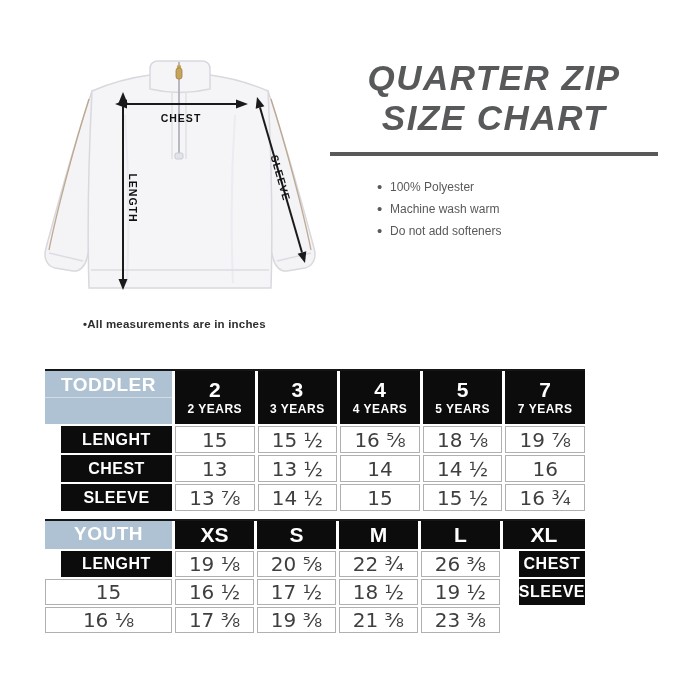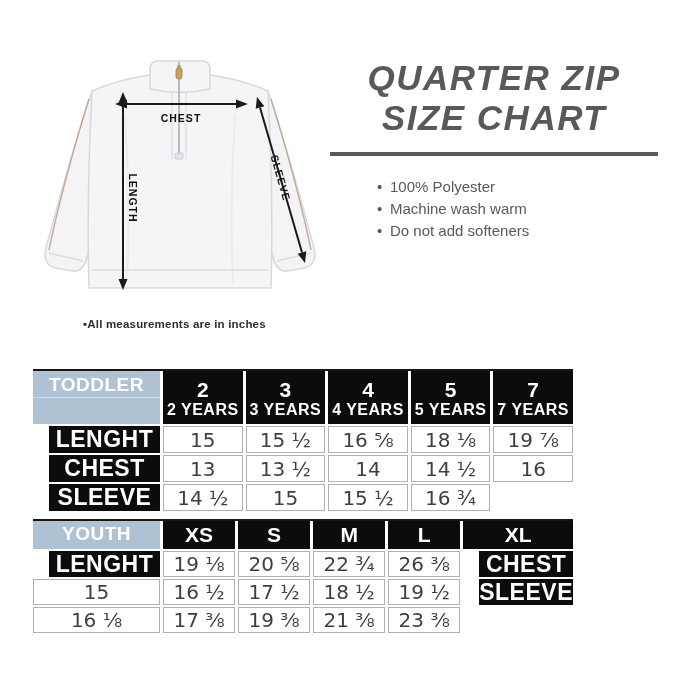--- a/index.html
+++ b/index.html
@@ -23,55 +23,55 @@
     text-align:center; color:#58595b; font-weight:bold;
     font-size:35px; line-height:40px; letter-spacing:1.5px;font-style:italic;
   }
   .title-rule { height:4px; background:#58595b; margin-top:14px; }
   .care-heading {
     margin-top:14px; text-align:center; color:#545559; font-weight:bold;
     font-size:23px; letter-spacing:.5px;
   }
   .care-list { margin-top:20px; padding-left:47px; list-style:none; }
   .care-list li {
-    position:relative; font-size:15px; line-height:22px; color:#58595b;
+    position:relative; font-size:12px; line-height:22px; color:#58595b;
     padding-left:13px;
   }
   .care-list li::before {
     content:"•"; position:absolute; left:0; top:0; color:#58595b; font-size:15px;
   }
 
   
   .size-table {
-    position:absolute; left:33px; width:540px;
+    position:absolute; left:45px; width:540px;
     display:grid; grid-template-columns:127px repeat(5, 1fr);
     column-gap:3px; row-gap:2px;
     border-top:2px solid #161616; background:#ffffff;
   }
   .tbl-toddler { top:369px; grid-template-rows:53px 27px 27px 27px; }
   .tbl-youth   { top:519px; grid-template-rows:28px 26px 26px 26px; }
 
   .group-cell { background:#aec2d4; display:flex; flex-direction:column; }
   .group-label {
     height:27px; line-height:27px; text-align:center; color:#ffffff;
     font-weight:bold; font-size:19px; letter-spacing:.5px;
     border-bottom:1px solid rgba(255,255,255,.45);
   }
   .tbl-youth .group-label { height:100%; line-height:26px; border-bottom:none; }
 
   .size-cell {
     background:#0c0c0c; color:#ffffff; display:flex; flex-direction:column;
     align-items:center; justify-content:center; text-align:center;
   }
   .size-num { font-weight:bold; font-size:21px; line-height:24px; }
-  .size-sub { font-weight:bold; font-size:16px; line-height:15px; letter-spacing:.5px; }
+  .size-sub { font-weight:bold; font-size:12px; line-height:15px; letter-spacing:.5px; }
   .tbl-youth .size-num { line-height:26px; }
 
   .label-cell {
-    background:#0c0c0c; color:#ffffff; font-weight:bold; font-size:23px;
+    background:#0c0c0c; color:#ffffff; font-weight:bold; font-size:16px;
     letter-spacing:.5px; display:flex; align-items:center; justify-content:center;margin-left:16px;
   }
   .data-cell {
     background:#ffffff; border:1px solid #b0b0b0; color:#3f3f3f;
     font-family:"DejaVu Sans", sans-serif; font-size:20px;
     display:flex; align-items:center; justify-content:center;
   }
 </style>
 </head>
 <body>
@@ -178,20 +178,21 @@
     <div class="data-cell">19 ⅞</div>
 
     <div class="label-cell">CHEST</div>
     <div class="data-cell">13</div>
     <div class="data-cell">13 ½</div>
     <div class="data-cell">14</div>
     <div class="data-cell">14 ½</div>
     <div class="data-cell">16</div>
 
     <div class="label-cell">SLEEVE</div>
+    <div class="data-cell">13 ⅞</div>
     <div class="data-cell">14 ½</div>
     <div class="data-cell">15</div>
     <div class="data-cell">15 ½</div>
     <div class="data-cell">16 ¾</div>
   </div>
 
   <div class="size-table tbl-youth">
     <div class="group-cell">
       <div class="group-label">YOUTH</div>
     </div>

